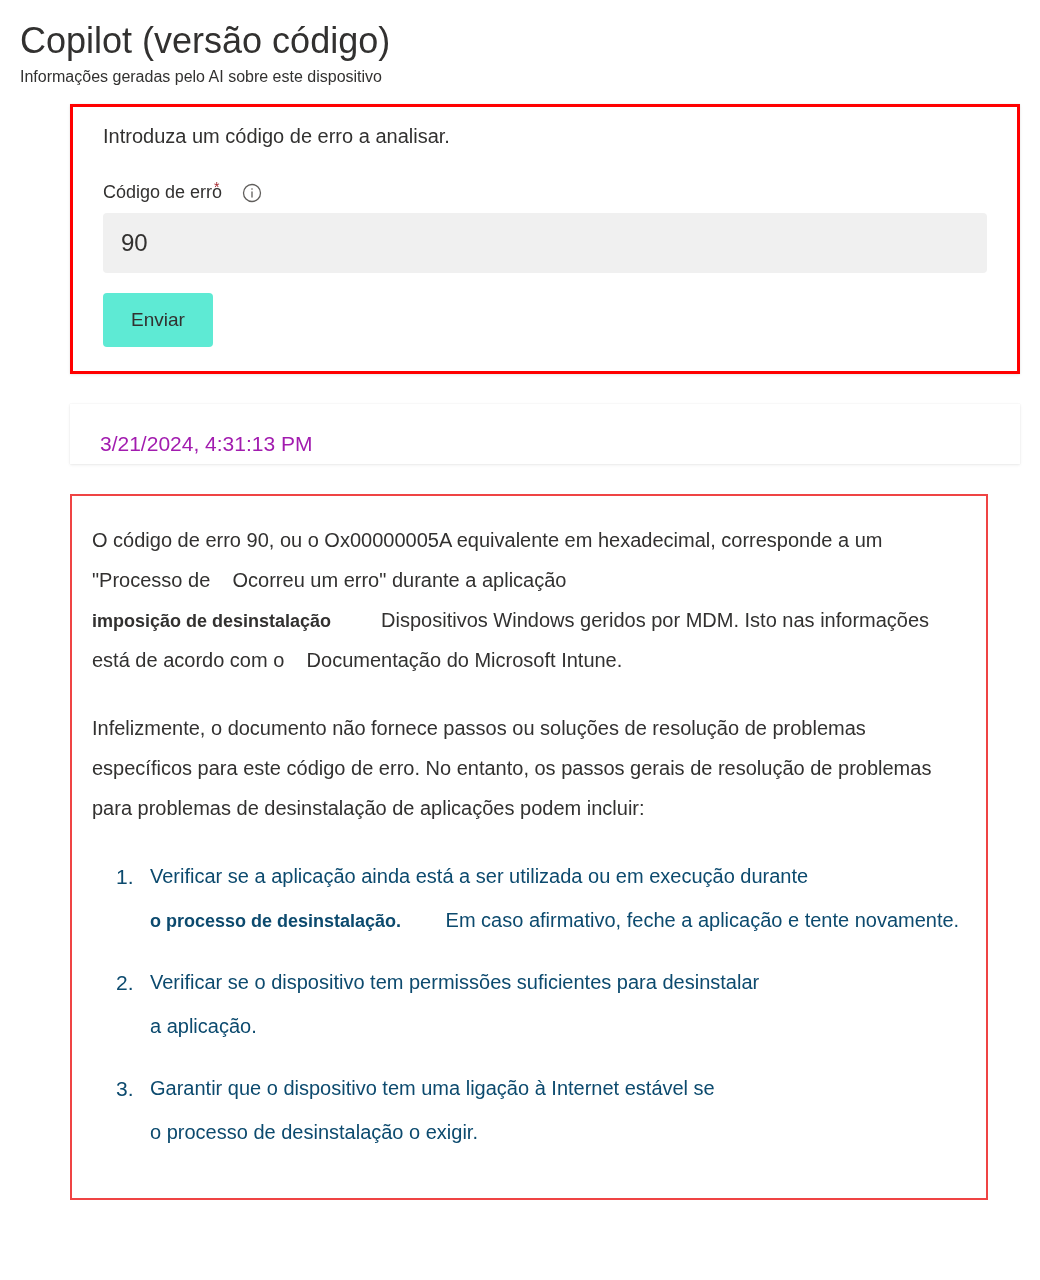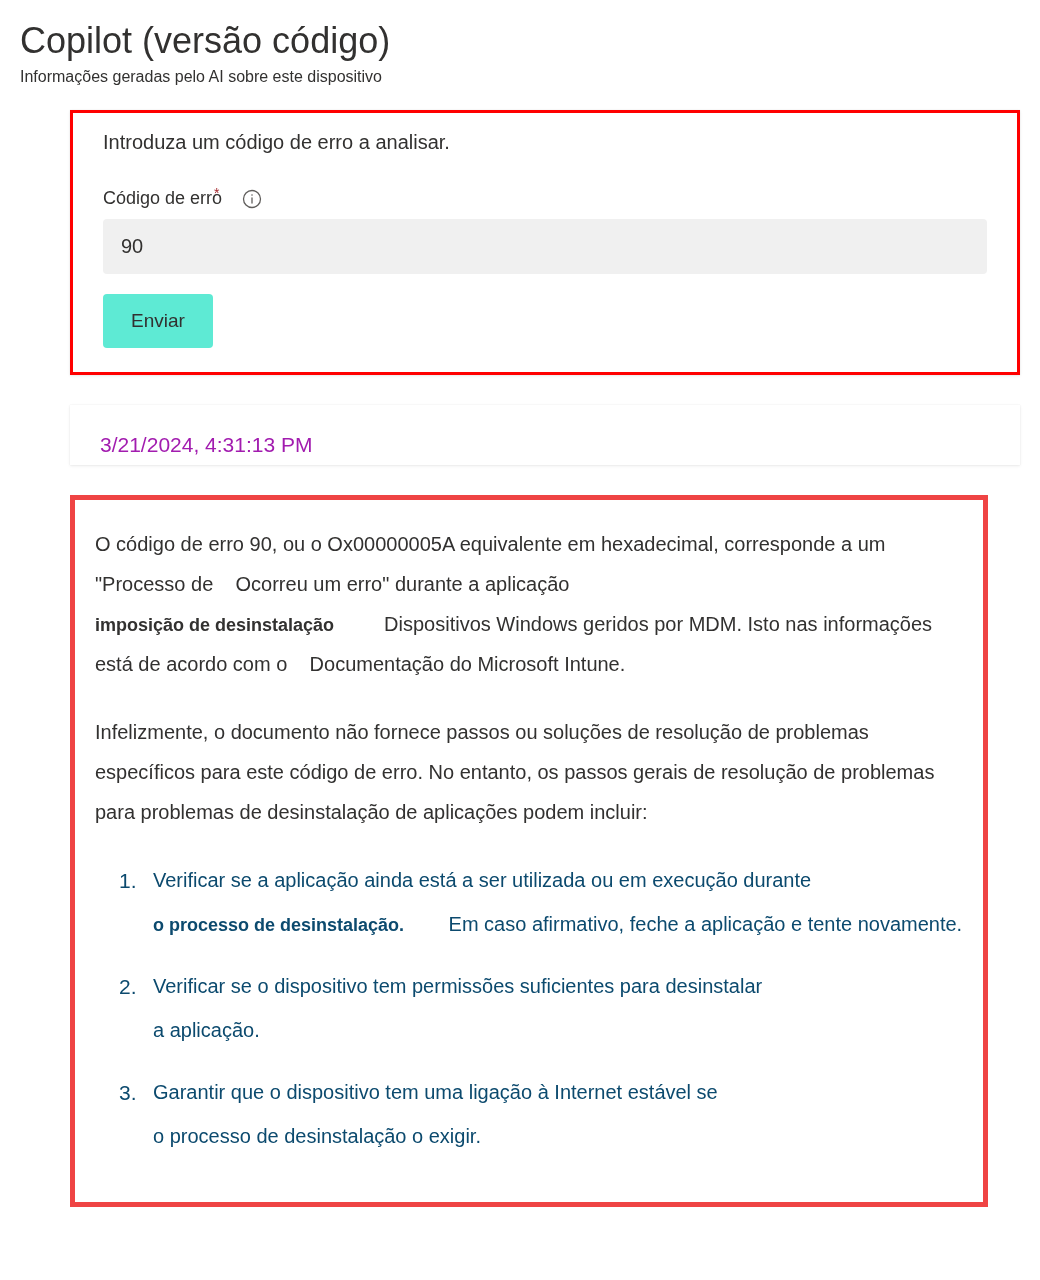--- a/index.html
+++ b/index.html
@@ -12,21 +12,21 @@
     }
     .page-title {
       font-size: 36px;
       font-weight: 400;
       color: #323130;
       margin-bottom: 6px;
     }
     .page-subtitle {
       font-size: 16px;
       color: #323130;
-      margin-bottom: 24px;
+      margin-bottom: 18px;
     }
     .card {
       background: #ffffff;
       border-radius: 0;
       box-shadow: 0 1px 3px rgba(0,0,0,0.08), 0 0 1px rgba(0,0,0,0.1);
       padding: 0;
       margin-left: 50px;
       margin-bottom: 30px;
     }
     .card-inner {
@@ -67,40 +67,40 @@
       width: 20px;
       height: 20px;
     }
     .info-icon svg { width: 20px; height: 20px; }
     .text-input {
       width: 100%;
       background: #f0f0f0;
       border: none;
       border-radius: 4px;
       padding: 16px 18px;
-      font-size: 20px;
+      font-size: 24px;
       color: #323130;
       margin-bottom: 20px;
     }
     .submit-btn {
       background: #5eead4;
       border: none;
       border-radius: 4px;
       padding: 16px 28px;
       font-size: 19px;
       color: #323130;
       cursor: pointer;
     }
     .timestamp {
       font-size: 21px;
       color: #a21caf;
       margin-bottom: 0;
     }
     .response-box {
-      border: 5px solid #ef4444;
+      border: 2px solid #ef4444;
       padding: 24px 20px 24px 20px;
       margin-left: 50px;
       margin-right: 32px;
     }
     .response-paragraph {
       font-size: 20px;
       line-height: 2.0;
       color: #323130;
       margin-bottom: 28px;
     }

